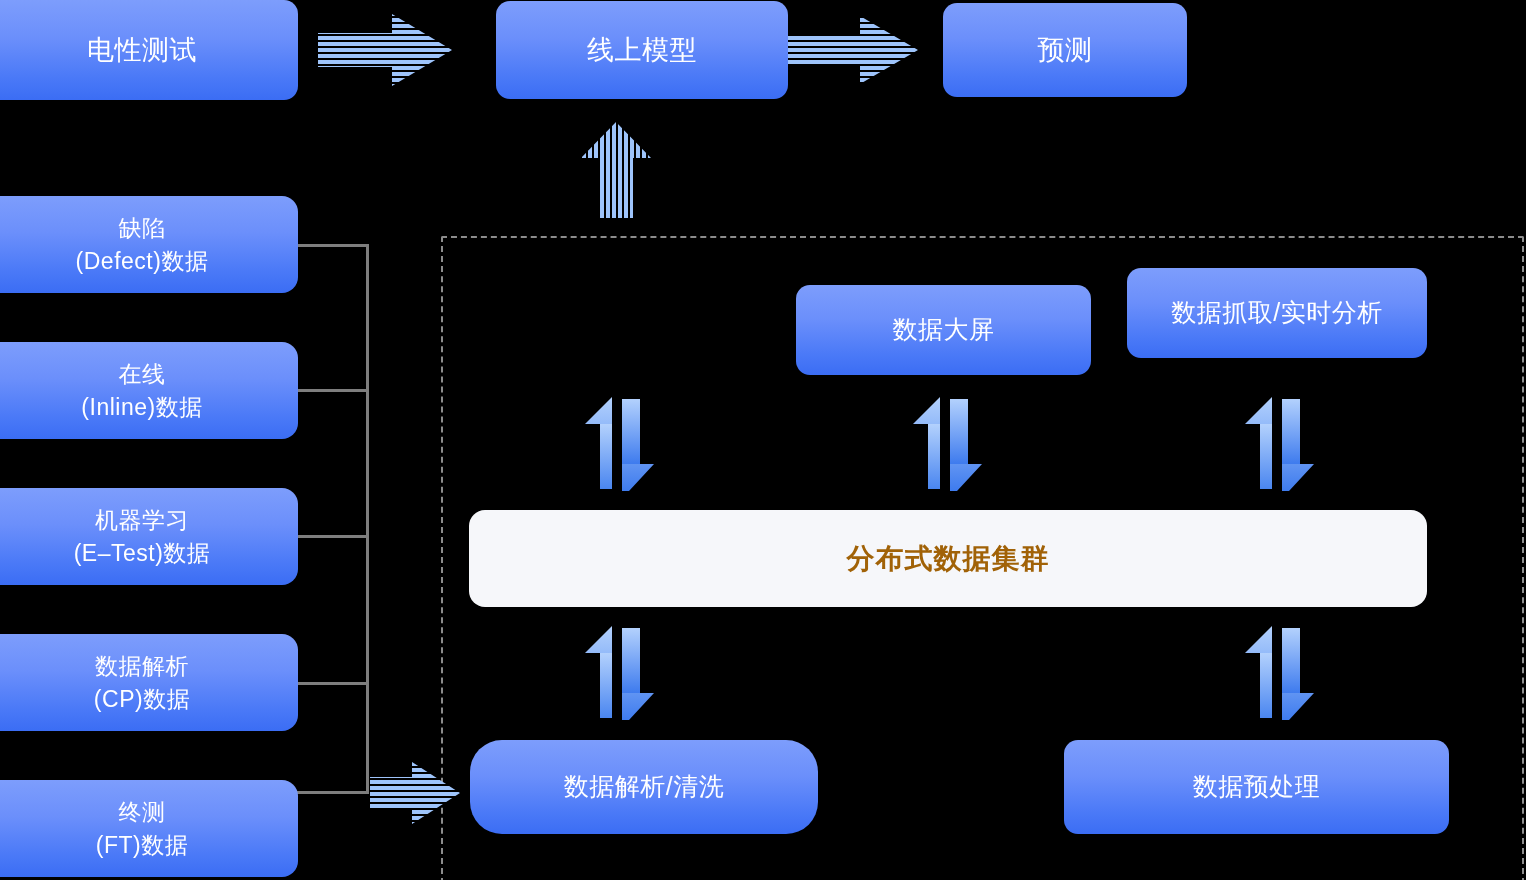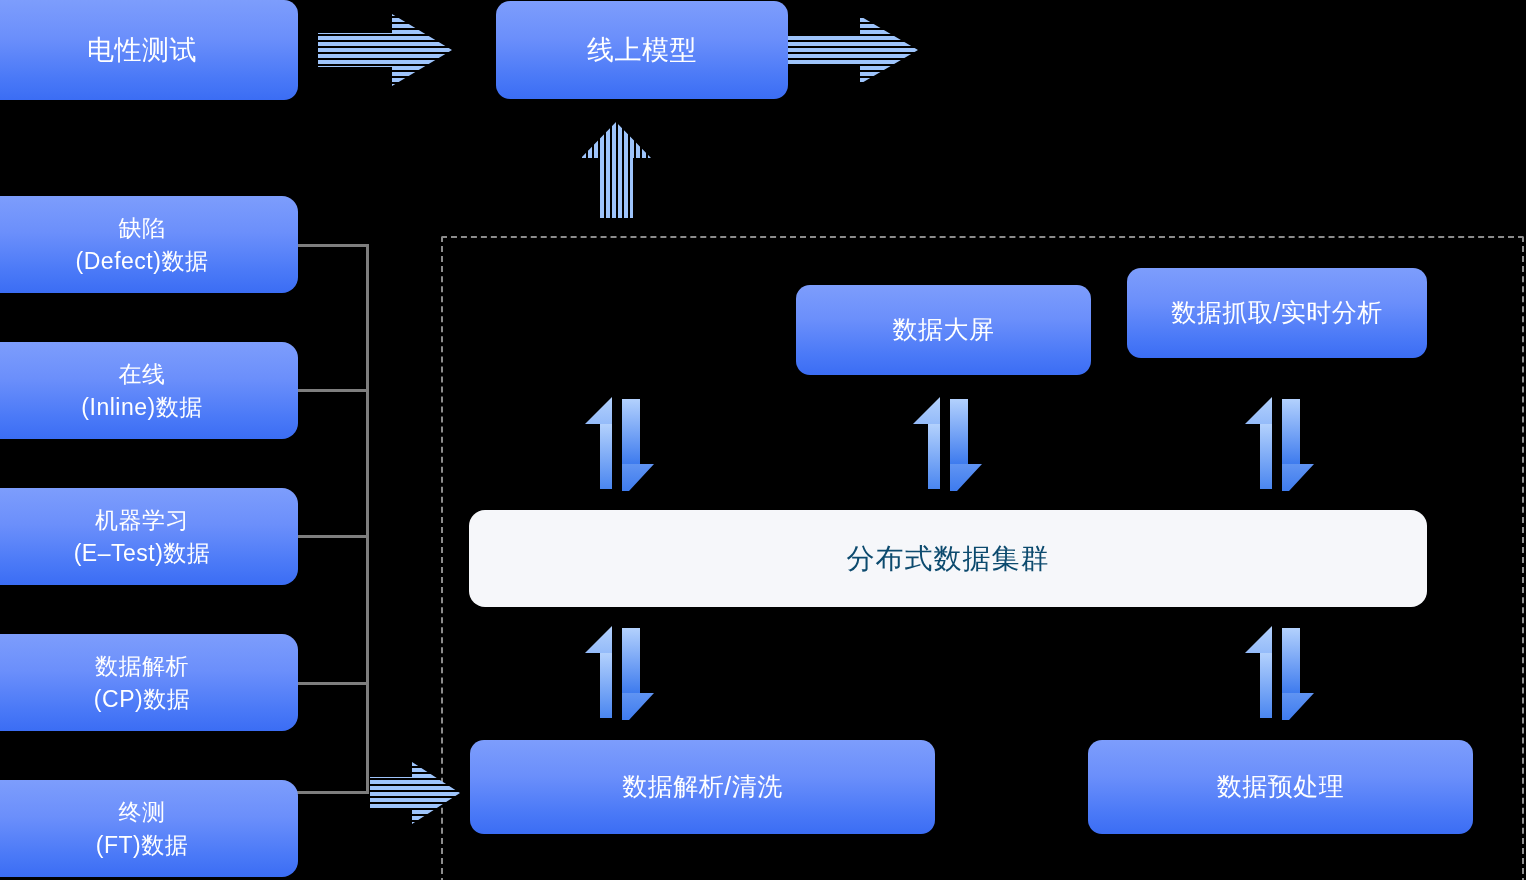--- a/index.html
+++ b/index.html
@@ -41,26 +41,27 @@
   .node.left  { font-size: 23px; border-radius: 16px; }
 
   
   .node.left { left: -14px; width: 312px; }
 
   
   .clusterbox {
     position: absolute;
     border-radius: 16px;
     background: #f6f7fa;
-    color: #0c4a6e;
+    color: #a16207;
     display: flex;
     align-items: center;
     justify-content: center;
     font-size: 28px;
     letter-spacing: 1px;
+    font-weight: bold;
   }
 
   
   .dashed-region {
     position: absolute;
     border: 2px dashed #8c8c8c;
     border-radius: 2px;
     box-sizing: border-box;
     background: transparent;
   }
@@ -90,20 +91,23 @@
   <div class="gline" style="left:297px; top:791px; width:72px; height:3px;"></div>
 
   <div class="node big" style="left:-14px; top:0px; width:312px; height:100px;">
     <span class="ln">电性测试</span>
   </div>
 
   <div class="node big" style="left:470px; top:1px; width:292px; height:98px;margin-left:26px;">
     <span class="ln">线上模型</span>
   </div>
 
+  <div class="node big" style="left:943px; top:3px; width:244px; height:94px;">
+    <span class="ln">预测</span>
+  </div>
 
   <div class="node left" style="top:196px; height:97px;">
     <span class="ln">缺陷</span>
     <span class="ln">(Defect)数据</span>
   </div>
 
   <div class="node left" style="top:342px; height:97px;">
     <span class="ln">在线</span>
     <span class="ln">(Inline)数据</span>
   </div>
@@ -129,25 +133,25 @@
   </div>
 
   <div class="node mid" style="left:1127px; top:268px; width:300px; height:90px;">
     <span class="ln">数据抓取/实时分析</span>
   </div>
 
   <div class="clusterbox" style="left:469px; top:510px; width:958px; height:97px;">
     <span>分布式数据集群</span>
   </div>
 
-  <div class="node mid" style="left:470px; top:740px; width:465px; height:94px;">
+  <div class="node mid" style="left:470px; top:740px; width:348px; height:94px;border-radius:32px;">
     <span class="ln">数据解析/清洗</span>
   </div>
 
-  <div class="node mid" style="left:1088px; top:740px; width:385px; height:94px;">
+  <div class="node mid" style="left:1064px; top:740px; width:385px; height:94px;">
     <span class="ln">数据预处理</span>
   </div>
 
   <svg class="arrow-svg" width="1526" height="880" style="left:0; top:0;">
     <defs>
 
       <pattern id="stripesH" width="6" height="6" patternUnits="userSpaceOnUse">
         <rect x="0" y="0" width="6" height="6" fill="#000000"></rect>
         <rect x="0" y="0" width="6" height="4" fill="#9ec4fb"></rect>
       </pattern>

